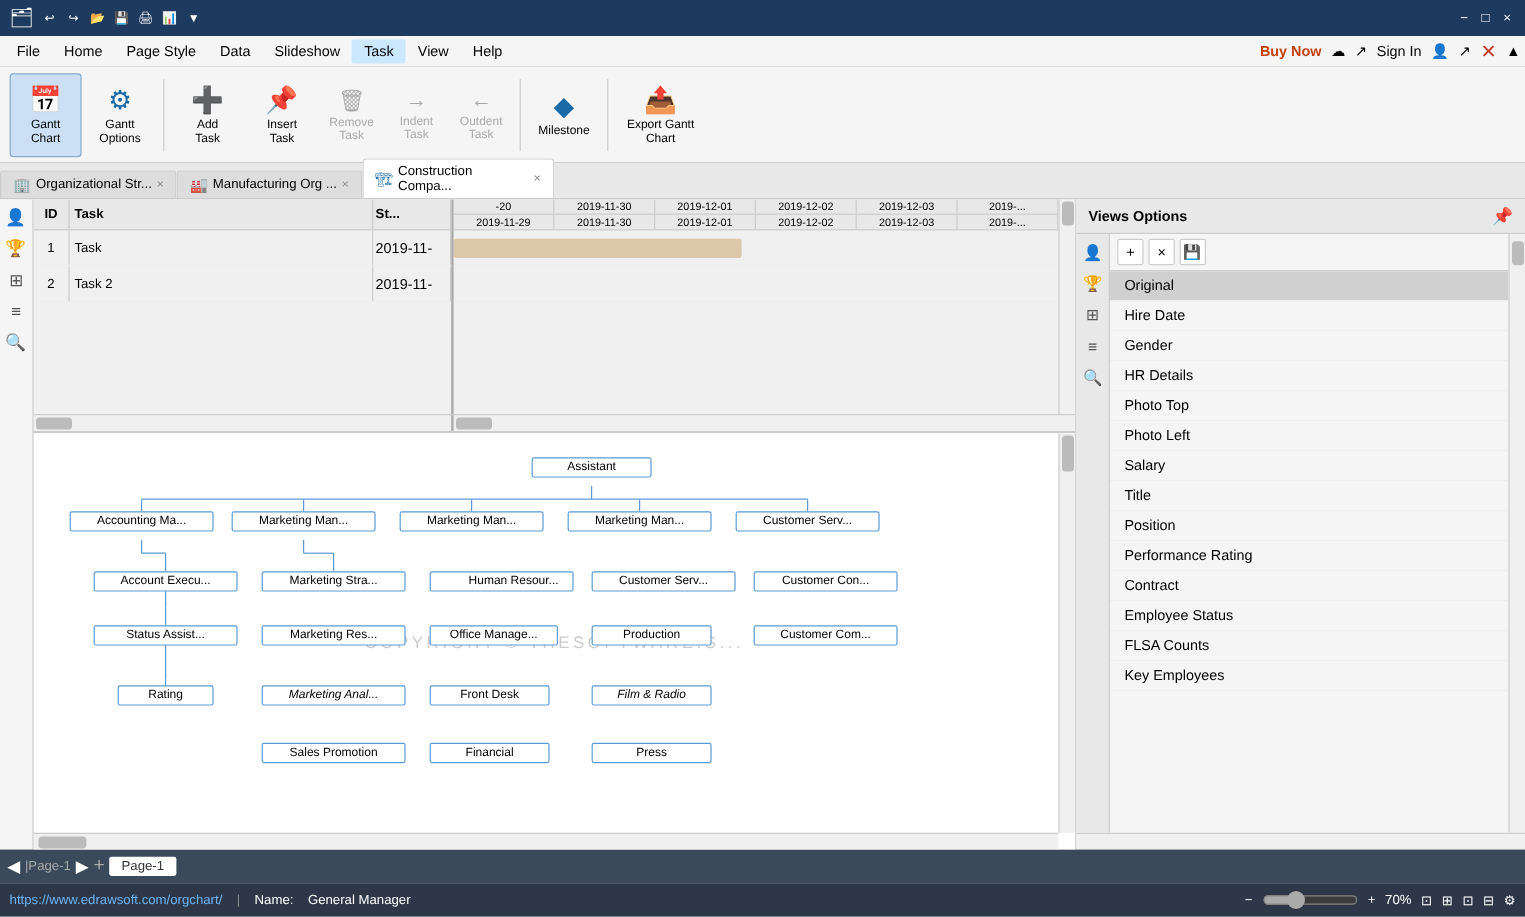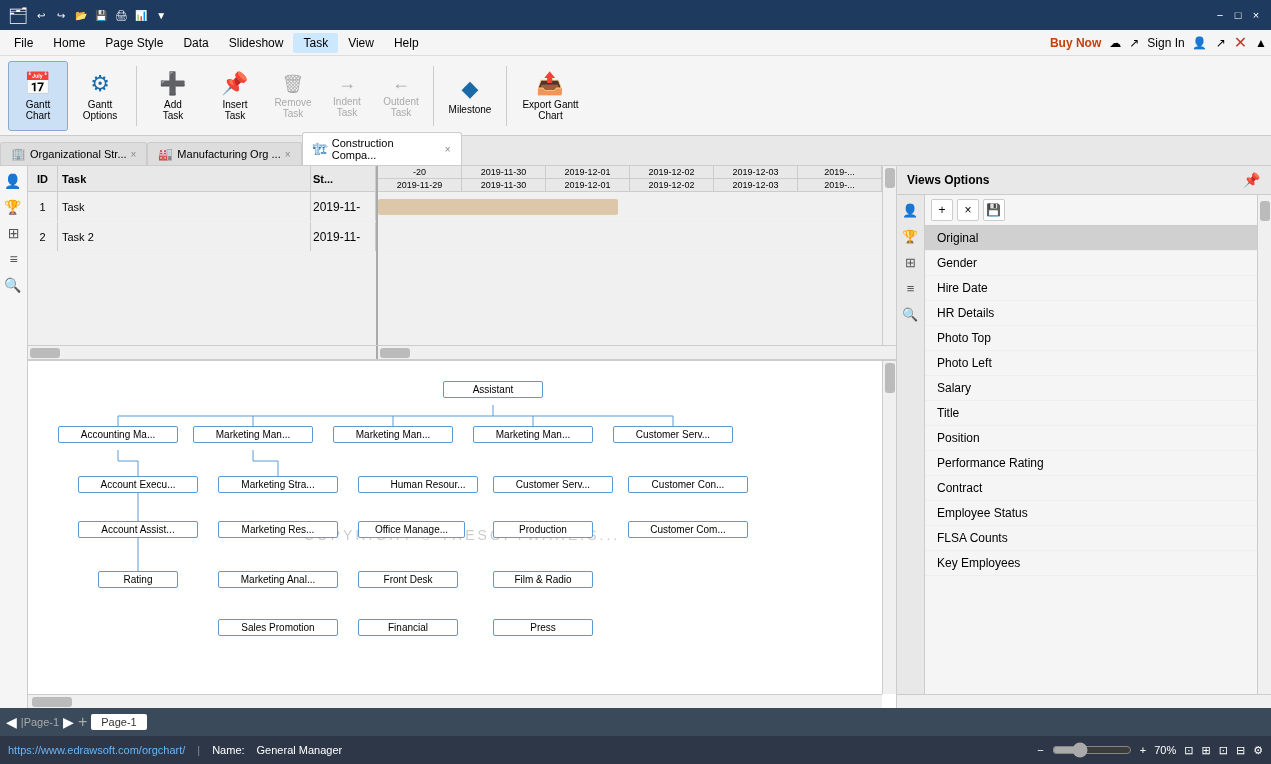--- a/index.html
+++ b/index.html
@@ -520,30 +520,30 @@
             <div class="org-node" style="left:305px; top:65px; width:120px;">Marketing Man...</div>
             <div class="org-node" style="left:445px; top:65px; width:120px;">Marketing Man...</div>
             <div class="org-node" style="left:585px; top:65px; width:120px;">Customer Serv...</div>
 
             <div class="org-node" style="left:50px; top:115px; width:120px;">Account Execu...</div>
             <div class="org-node" style="left:190px; top:115px; width:120px;">Marketing Stra...</div>
             <div class="org-node" style="left:330px; top:115px; width:120px;padding-left:24px;">Human Resour...</div>
             <div class="org-node" style="left:465px; top:115px; width:120px;">Customer Serv...</div>
             <div class="org-node" style="left:600px; top:115px; width:120px;">Customer Con...</div>
 
-            <div class="org-node" style="left:50px; top:160px; width:120px;">Account Assist...</div>
+            <div class="org-node" style="left:50px; top:160px; width:120px;">Status Assist...</div>
             <div class="org-node" style="left:190px; top:160px; width:120px;">Marketing Res...</div>
             <div class="org-node" style="left:330px; top:160px; width:107px;">Office Manage...</div>
             <div class="org-node" style="left:465px; top:160px; width:100px;">Production</div>
             <div class="org-node" style="left:600px; top:160px; width:120px;">Customer Com...</div>
 
             <div class="org-node" style="left:70px; top:210px; width:80px;">Rating</div>
-            <div class="org-node" style="left:190px; top:210px; width:120px;">Marketing Anal...</div>
+            <div class="org-node" style="left:190px; top:210px; width:120px;font-style:italic;">Marketing Anal...</div>
             <div class="org-node" style="left:330px; top:210px; width:100px;">Front Desk</div>
-            <div class="org-node" style="left:465px; top:210px; width:100px;">Film &amp; Radio</div>
+            <div class="org-node" style="left:465px; top:210px; width:100px;font-style:italic;">Film &amp; Radio</div>
 
             <div class="org-node" style="left:190px; top:258px; width:120px;">Sales Promotion</div>
             <div class="org-node" style="left:330px; top:258px; width:100px;">Financial</div>
             <div class="org-node" style="left:465px; top:258px; width:100px;">Press</div>
 
             <div style="position:absolute; bottom:0; left:0; right:14px; height:14px; background:#f0f0f0; border-top:1px solid #ccc; display:flex; align-items:center; padding:0 4px;">
               <div style="width:40px; height:10px; background:#bbb; border-radius:3px;"></div>
             </div>
 
             <div style="position:absolute; right:0; top:0; bottom:14px; width:14px; background:#f0f0f0; border-left:1px solid #ccc; display:flex; flex-direction:column; align-items:center; padding-top:2px;">
@@ -571,22 +571,22 @@
             <div style="flex:1; display:flex; flex-direction:column; overflow:hidden;">
 
               <div id="views-toolbar">
                 <button class="views-toolbar-btn">+</button>
                 <button class="views-toolbar-btn">×</button>
                 <button class="views-toolbar-btn">💾</button>
               </div>
 
               <div id="views-list">
                 <div class="view-item selected">Original</div>
+                <div class="view-item">Hire Date</div>
                 <div class="view-item">Gender</div>
-                <div class="view-item">Hire Date</div>
                 <div class="view-item">HR Details</div>
                 <div class="view-item">Photo Top</div>
                 <div class="view-item">Photo Left</div>
                 <div class="view-item">Salary</div>
                 <div class="view-item">Title</div>
                 <div class="view-item">Position</div>
                 <div class="view-item">Performance Rating</div>
                 <div class="view-item">Contract</div>
                 <div class="view-item">Employee Status</div>
                 <div class="view-item">FLSA Counts</div>

